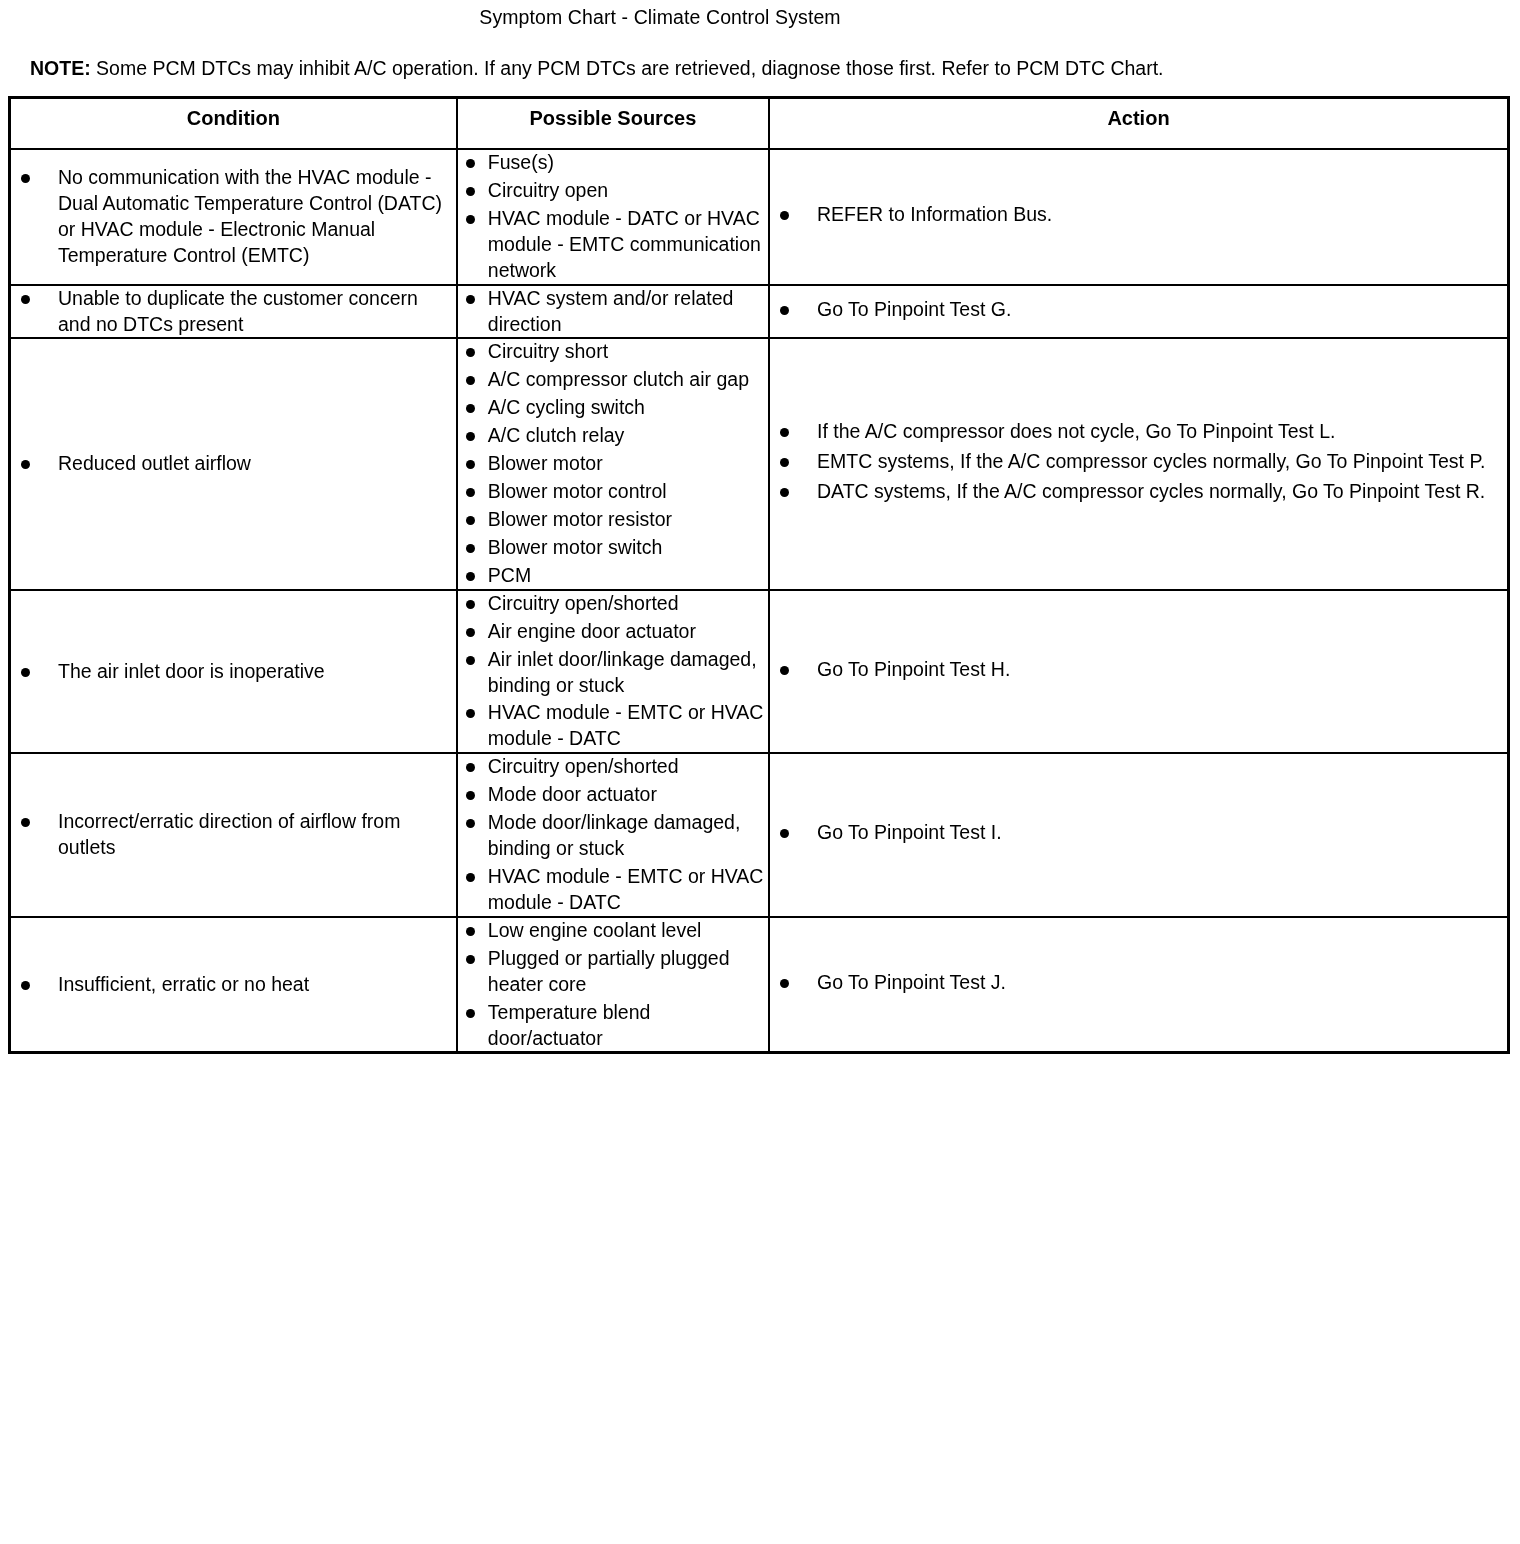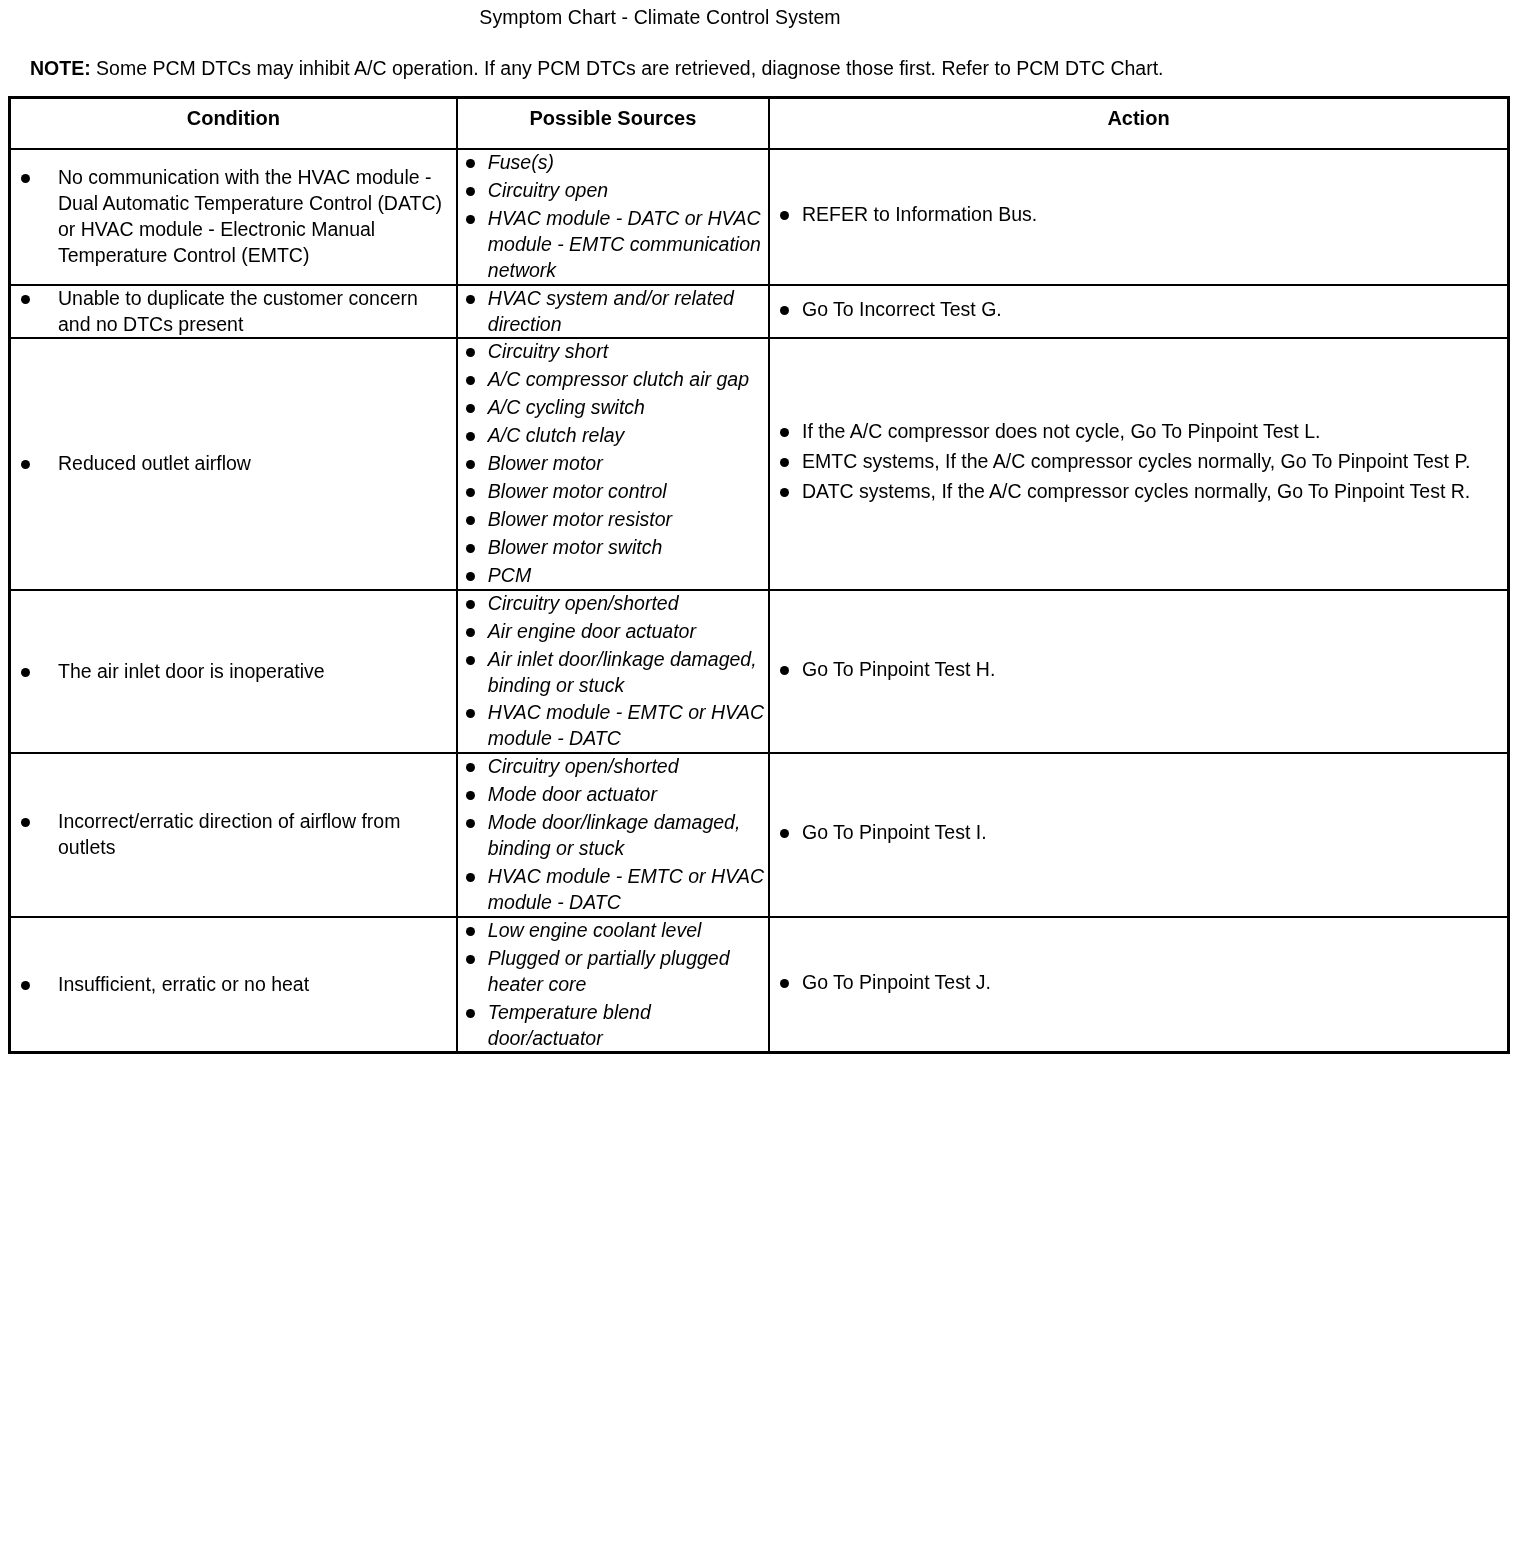--- a/index.html
+++ b/index.html
@@ -77,27 +77,27 @@
     content: "";
     position: absolute;
     left: 10px;
     top: 9px;
     width: 9px;
     height: 9px;
     background: #000;
     border-radius: 50%;
   }
   td.cond-cell { padding: 10px 6px 10px 20px; }
-  td.src-cell  { padding: 10px 4px 10px 14px; font-style: italic; }
+  td.src-cell  { padding: 10px 4px 10px 14px; }
   td.act-cell  { padding: 10px 8px 10px 18px; }
 
   td.src-cell ul.bl > li { padding-left: 30px; }
   td.src-cell ul.bl > li::before { left: 8px; }
 
-  td.act-cell ul.bl > li { padding-left: 32px; margin-bottom: 4px; }
+  td.act-cell ul.bl > li { padding-left: 47px; margin-bottom: 4px; }
 </style>
 </head>
 <body>
 
 <div class="page">
 
   <div class="doc-title">Symptom Chart - Climate Control System</div>
 
   <div class="note-line">
     <span class="note-label">NOTE:</span><span> Some PCM DTCs may inhibit A/C operation. If any PCM DTCs are retrieved, diagnose those first. Refer to PCM DTC Chart.</span>
@@ -144,21 +144,21 @@
             <li>Unable to duplicate the customer concern and no DTCs present</li>
           </ul>
         </td>
         <td class="src-cell">
           <ul class="bl">
             <li>HVAC system and/or related direction</li>
           </ul>
         </td>
         <td class="act-cell">
           <ul class="bl">
-            <li>Go To Incorrect Test G.</li>
+            <li>Go To Pinpoint Test G.</li>
           </ul>
         </td>
       </tr>
 
       <tr>
         <td class="cond-cell">
           <ul class="bl">
             <li>Reduced outlet airflow</li>
           </ul>
         </td>

